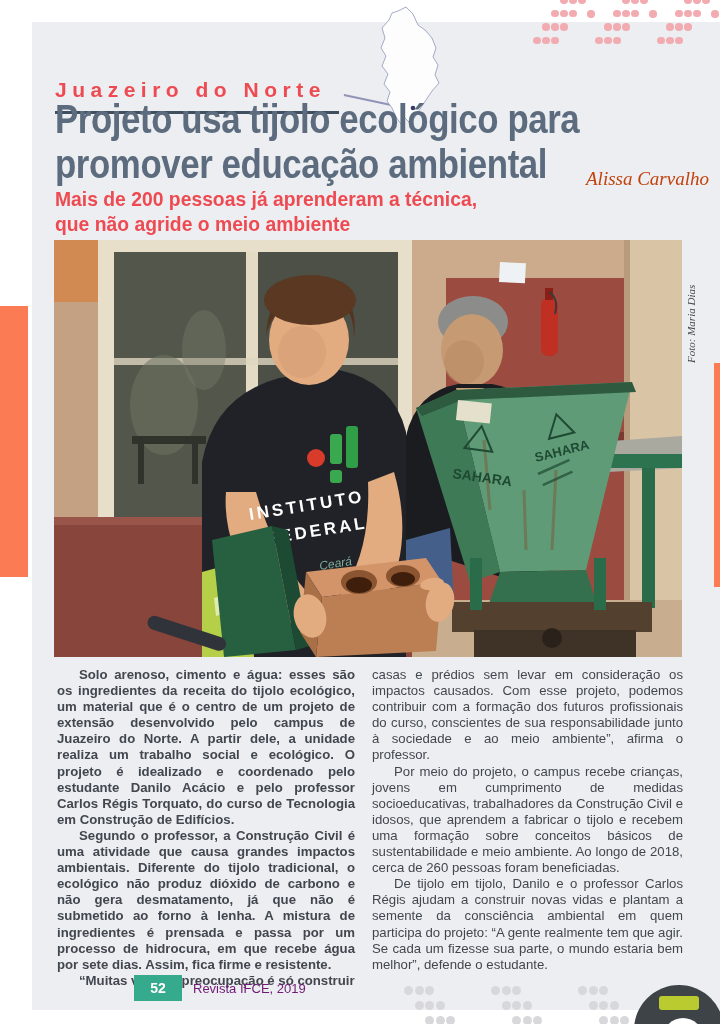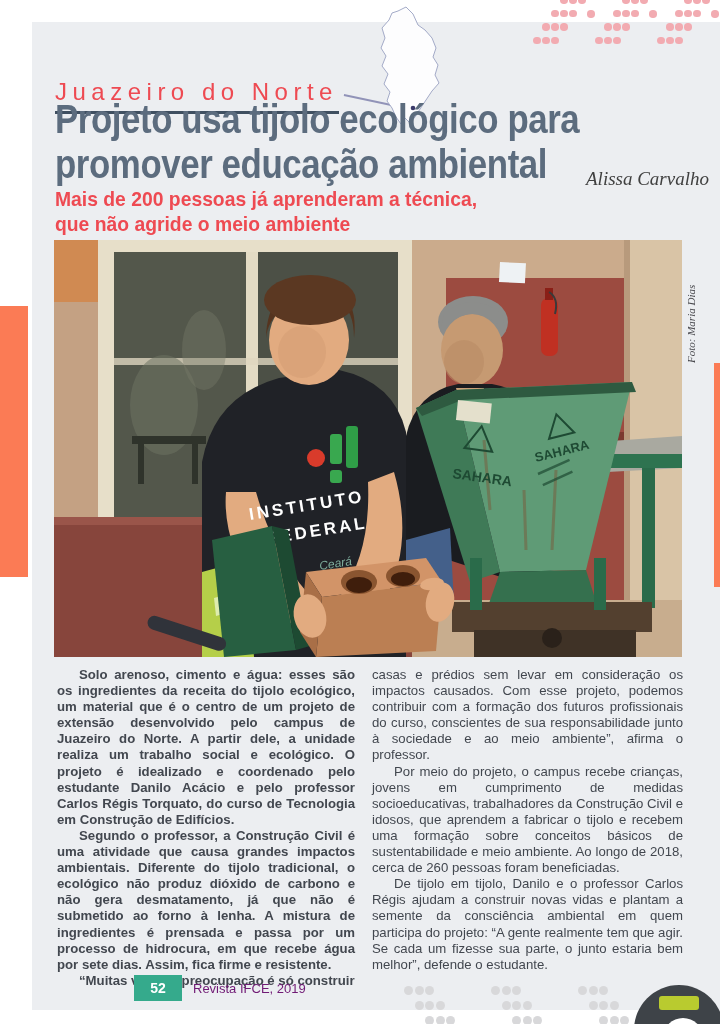--- a/index.html
+++ b/index.html
@@ -10,33 +10,33 @@
   .page-bg{position:absolute;left:32px;top:22px;width:688px;height:988px;
            background:var(--page-bg,#eceef1);z-index:1;}
 
   .accent-bar{position:absolute;background:var(--orange,#fb7b55);z-index:2;}
   .accent-bar.left{left:0;top:306px;width:28px;height:271px;}
   .accent-bar.right{left:714px;top:363px;width:6px;height:224px;}
 
   .dots{position:absolute;z-index:3;}
   .dot{position:absolute;border-radius:50%;}
 
-  .kicker{position:absolute;left:55px;top:78px;font-size:24px;font-weight:normal;
+  .kicker{position:absolute;left:55px;top:78px;font-size:21px;font-weight:bold;
           letter-spacing:5.5px;color:var(--red,#ee4a52);z-index:4;white-space:nowrap;}
   .kicker-rule{position:absolute;left:55px;top:111px;width:284px;height:3px;
                background:#3f4f60;z-index:4;}
 
   .title-line{position:absolute;left:55px;font-size:41px;font-weight:bold;
               color:var(--slate,#5c6c7e);letter-spacing:-0.5px;white-space:nowrap;
               transform:scaleX(0.85);transform-origin:left top;z-index:4;}
   .title-line.l1{top:96px;}
   .title-line.l2{top:141px;}
 
   .author{position:absolute;left:586px;top:168px;font-family:"Liberation Serif",serif;
-          font-style:italic;font-size:19px;color:#404040;z-index:4;white-space:nowrap;}
+          font-style:italic;font-size:19px;color:#c2410c;z-index:4;white-space:nowrap;}
 
   .subtitle-line{position:absolute;left:55px;font-size:21px;font-weight:bold;
                  color:var(--red,#ee4a52);white-space:nowrap;transform:scaleX(0.92);
                  transform-origin:left top;z-index:4;}
   .subtitle-line.l1{top:187px;}
   .subtitle-line.l2{top:212px;}
 
   .map-wrap{position:absolute;left:368px;top:5px;width:86px;height:124px;z-index:4;}
   .map-connector{position:absolute;left:344px;top:94px;width:70px;height:1.5px;
                  background:#9193b8;transform:rotate(12deg);transform-origin:left center;z-index:4;}
@@ -221,21 +221,21 @@
   <div class="photo-credit">Foto: Maria Dias</div>
 
   <div class="col left">
     <p class="indent">Solo arenoso, cimento e água: esses são os ingredientes da receita do tijolo ecológico, um material que é o centro de um projeto de extensão desenvolvido pelo campus de Juazeiro do Norte. A partir dele, a unidade realiza um trabalho social e ecológico. O projeto é idealizado e coordenado pelo estudante Danilo Acácio e pelo professor Carlos Régis Torquato, do curso de Tecnologia em Construção de Edifícios.</p>
     <p class="indent">Segundo o professor, a Construção Civil é uma atividade que causa grandes impactos ambientais. Diferente do tijolo tradicional, o ecológico não produz dióxido de carbono e não gera desmatamento, já que não é submetido ao forno à lenha. A mistura de ingredientes é prensada e passa por um processo de hidrocura, em que recebe água por sete dias. Assim, fica firme e resistente.</p>
     <p class="indent">“Muitas vezes a preocupação é só construir</p>
   </div>
   <div class="col right">
     <p>casas e prédios sem levar em consideração os impactos causados. Com esse projeto, podemos contribuir com a formação dos futuros profissionais do curso, conscientes de sua responsabilidade junto à sociedade e ao meio ambiente”, afirma o professor.</p>
     <p class="indent">Por meio do projeto, o campus recebe crianças, jovens em cumprimento de medidas socioeducativas, trabalhadores da Construção Civil e idosos, que aprendem a fabricar o tijolo e recebem uma formação sobre conceitos básicos de sustentabilidade e meio ambiente. Ao longo de 2018, cerca de 260 pessoas foram beneficiadas.</p>
-    <p class="indent">De tijolo em tijolo, Danilo e o professor Carlos Régis ajudam a construir novas vidas e plantam a semente da consciência ambiental em quem participa do projeto: “A gente realmente tem que agir. Se cada um fizesse sua parte, o junto estaria bem melhor”, defende o estudante.</p>
+    <p class="indent">De tijolo em tijolo, Danilo e o professor Carlos Régis ajudam a construir novas vidas e plantam a semente da consciência ambiental em quem participa do projeto: “A gente realmente tem que agir. Se cada um fizesse sua parte, o mundo estaria bem melhor”, defende o estudante.</p>
   </div>
 
   <div class="footer">
     <div class="page-num">52</div>
     <div class="edition">Revista IFCE, 2019</div>
   </div>
 
   <div class="corner-logo">
     <div class="bar"></div>
     <div class="arch"></div>

